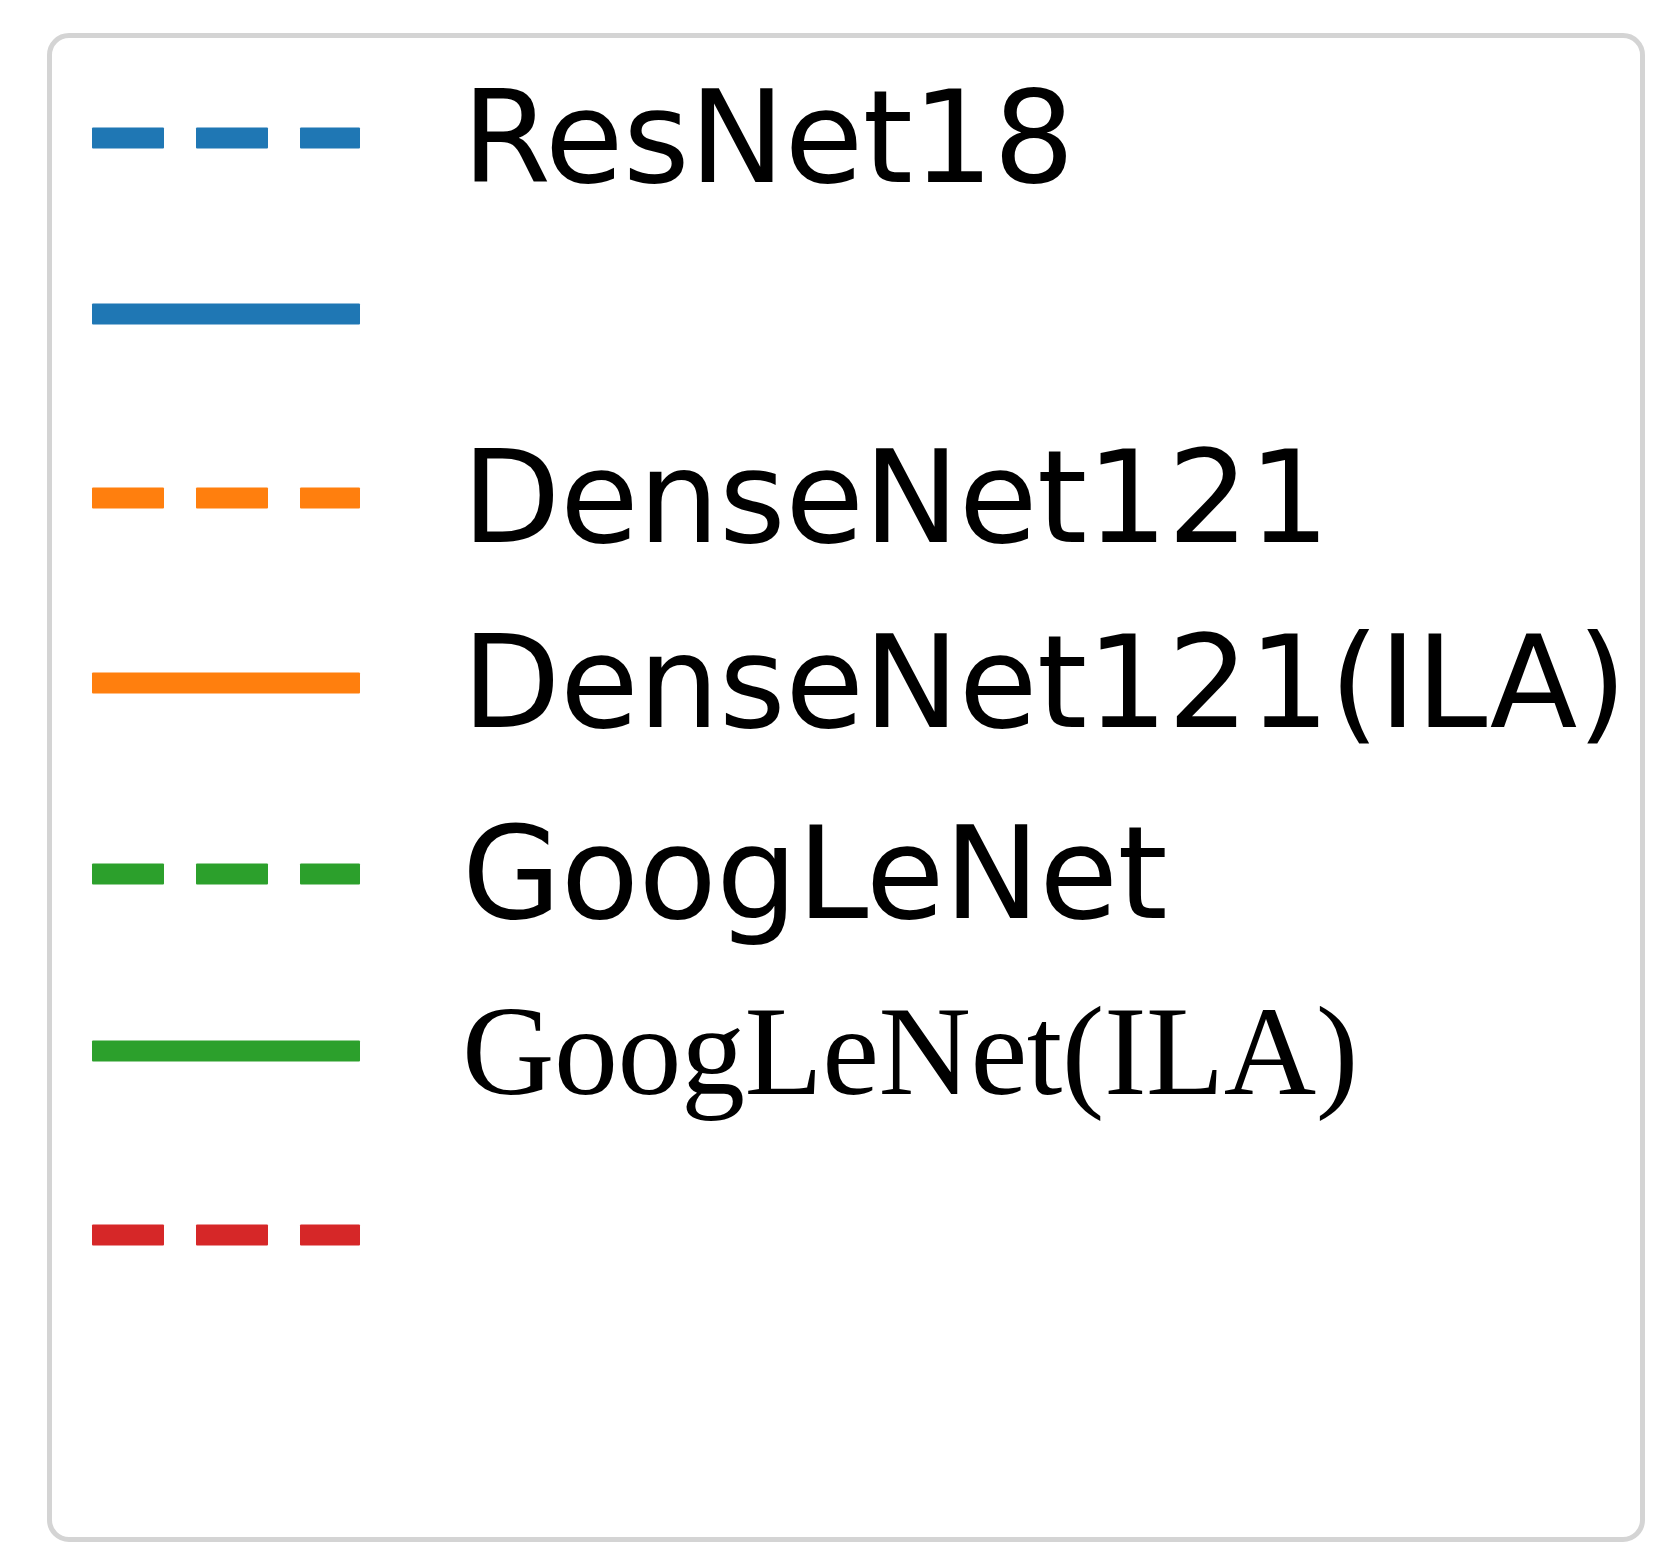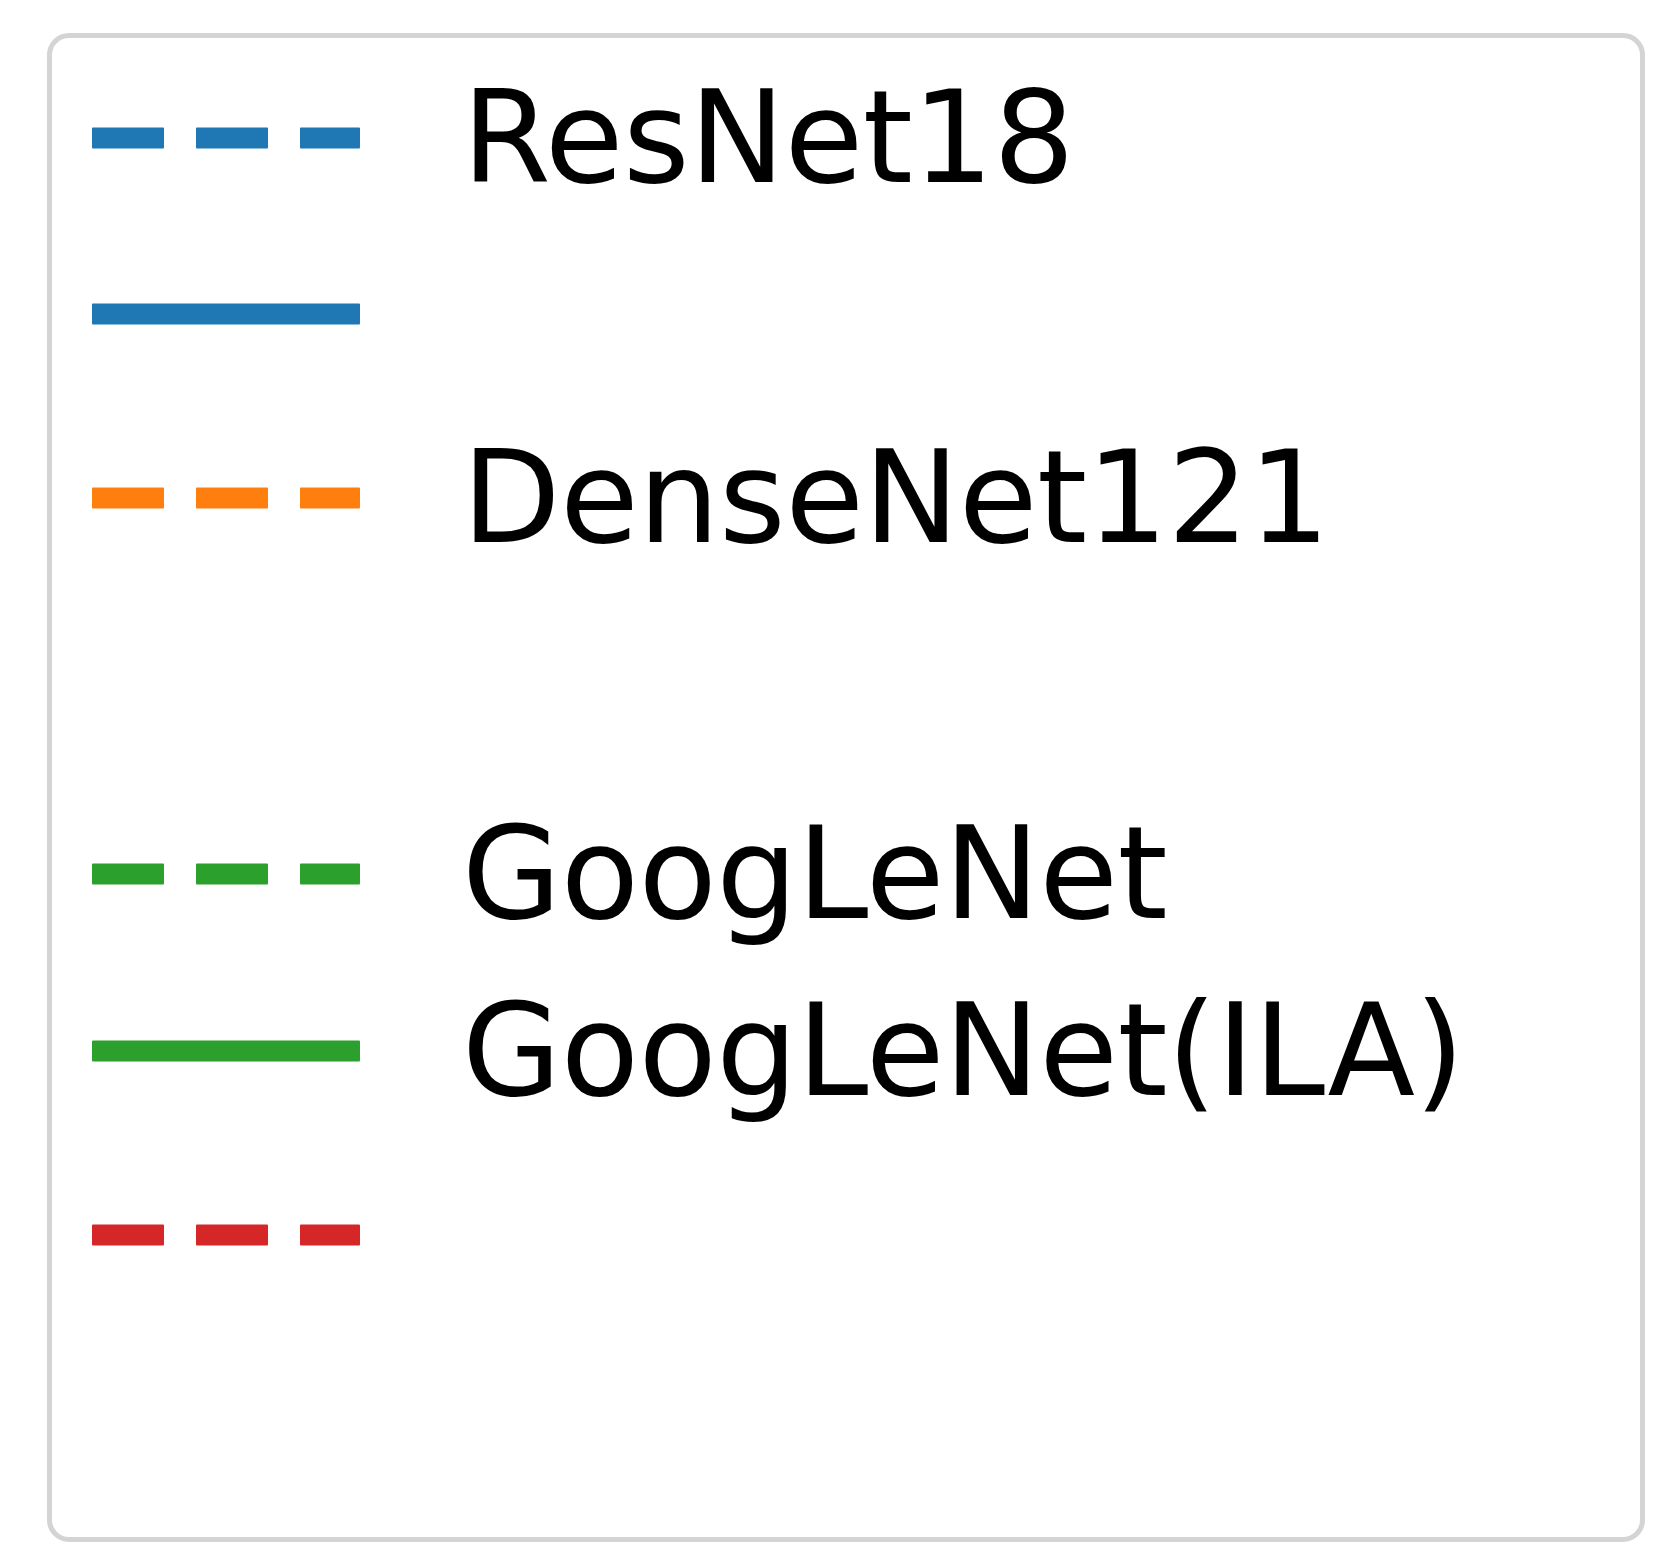--- a/index.html
+++ b/index.html
@@ -124,31 +124,37 @@
       <div class="legend-entry" style="top: 406.4px;">
         <div class="swatch">
           <div class="line-dashed">
             <span class="dash d1" style="background: rgb(255, 127, 14);"></span>
             <span class="dash d2" style="background: rgb(255, 127, 14);"></span>
             <span class="dash d3" style="background: rgb(255, 127, 14);"></span>
           </div>
         </div>
         <div class="legend-label">DenseNet121</div>
       </div>
+      <div class="legend-entry" style="top: 590.6px;">
+        <div class="swatch">
+          <div class="line-solid" style="background: rgb(255, 127, 14);"></div>
+        </div>
+        <div class="legend-label">DenseNet121(ILA)</div>
+      </div>
       <div class="legend-entry" style="top: 782px;">
         <div class="swatch">
           <div class="line-dashed">
             <span class="dash d1" style="background: rgb(44, 160, 44);"></span>
             <span class="dash d2" style="background: rgb(44, 160, 44);"></span>
             <span class="dash d3" style="background: rgb(44, 160, 44);"></span>
           </div>
         </div>
         <div class="legend-label">GoogLeNet</div>
       </div>
-      <div class="legend-entry" style="top: 959px;">
+      <div class="legend-entry" style="top: 959px; font-family: Liberation Serif, serif;">
         <div class="swatch">
           <div class="line-solid" style="background: rgb(44, 160, 44);"></div>
         </div>
         <div class="legend-label">GoogLeNet(ILA)</div>
       </div>
       <div class="legend-entry" style="top: 1143.2px;">
         <div class="swatch">
           <div class="line-dashed">
             <span class="dash d1" style="background: rgb(214, 39, 40);"></span>
             <span class="dash d2" style="background: rgb(214, 39, 40);"></span>

